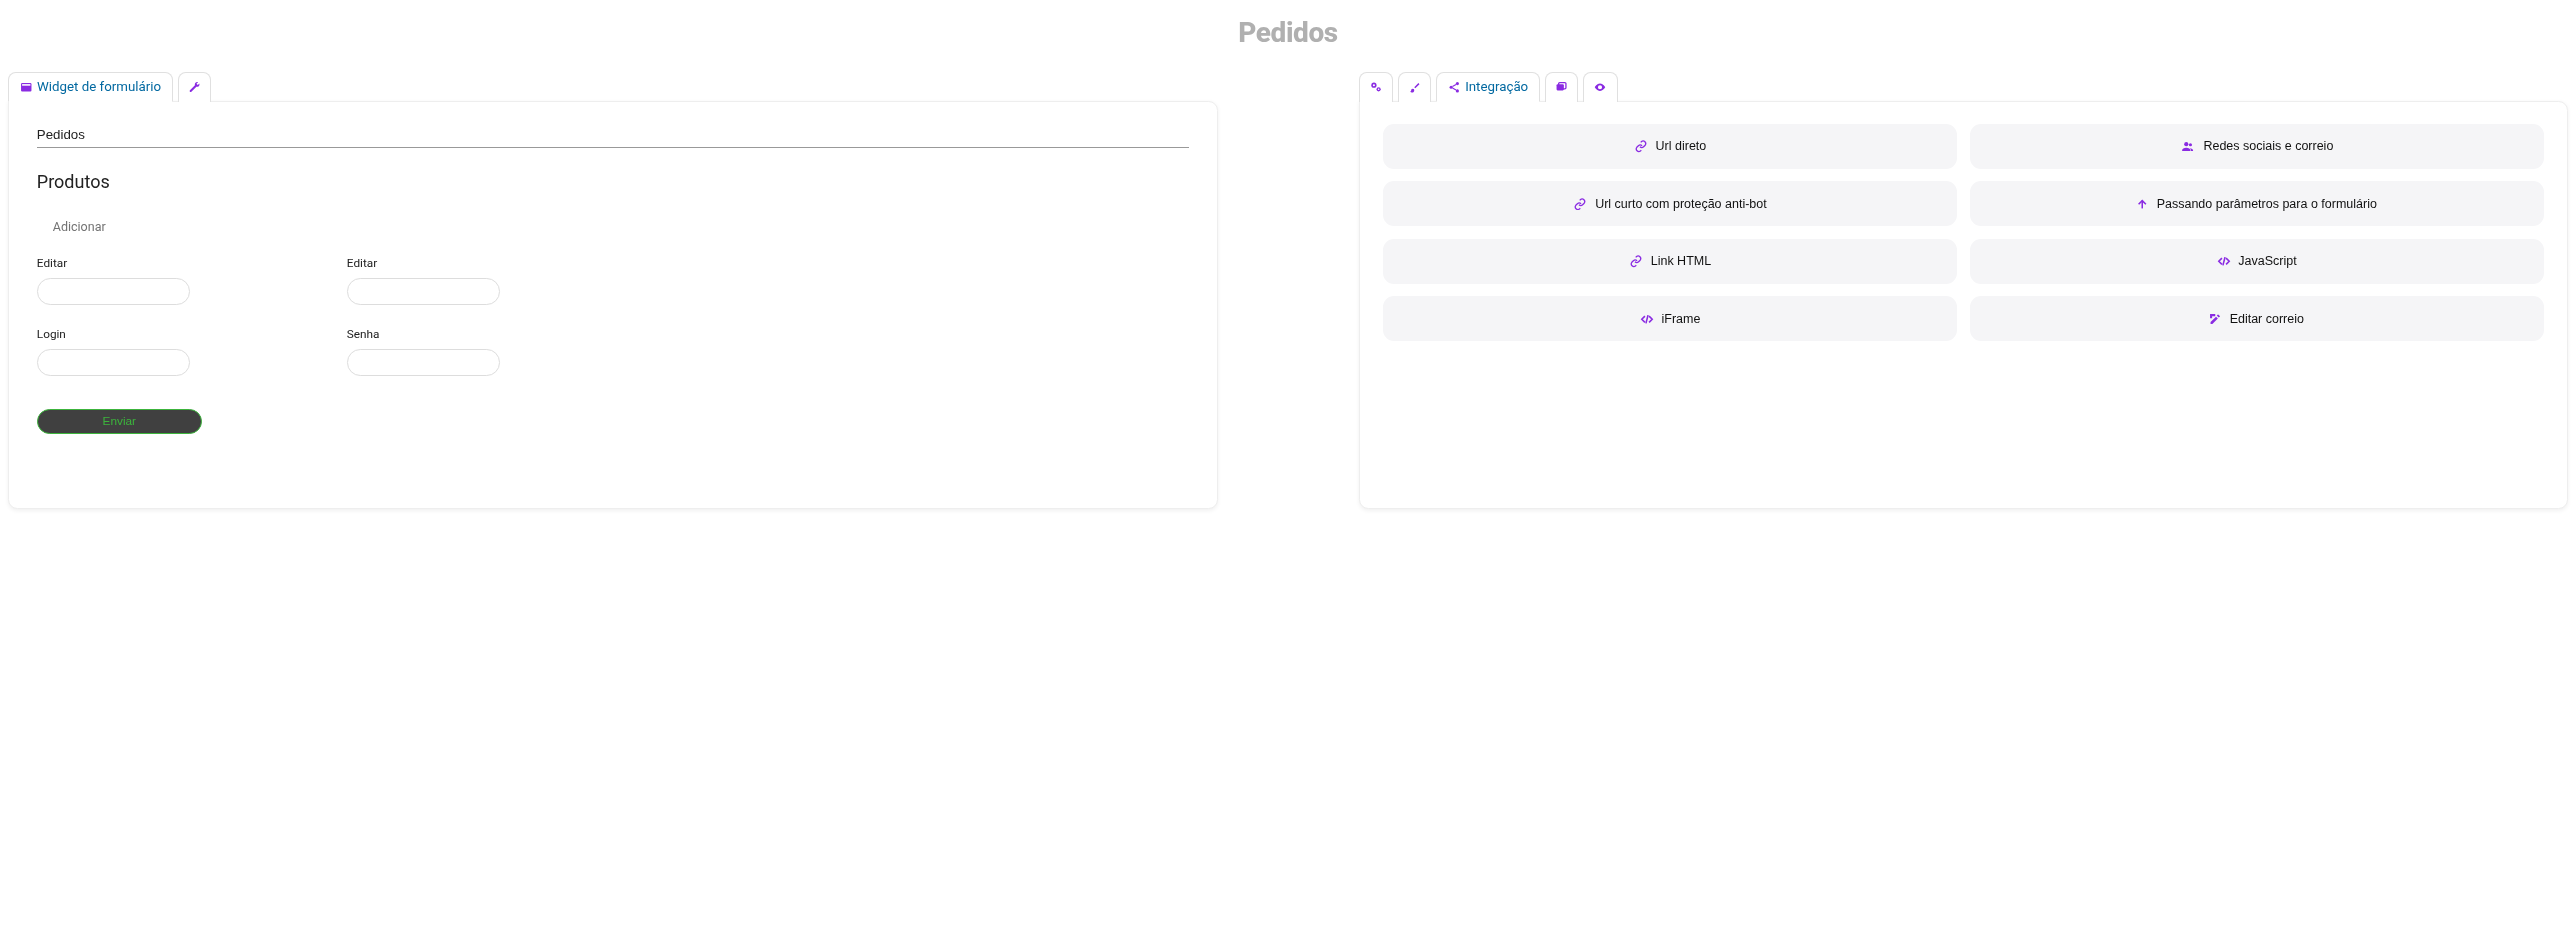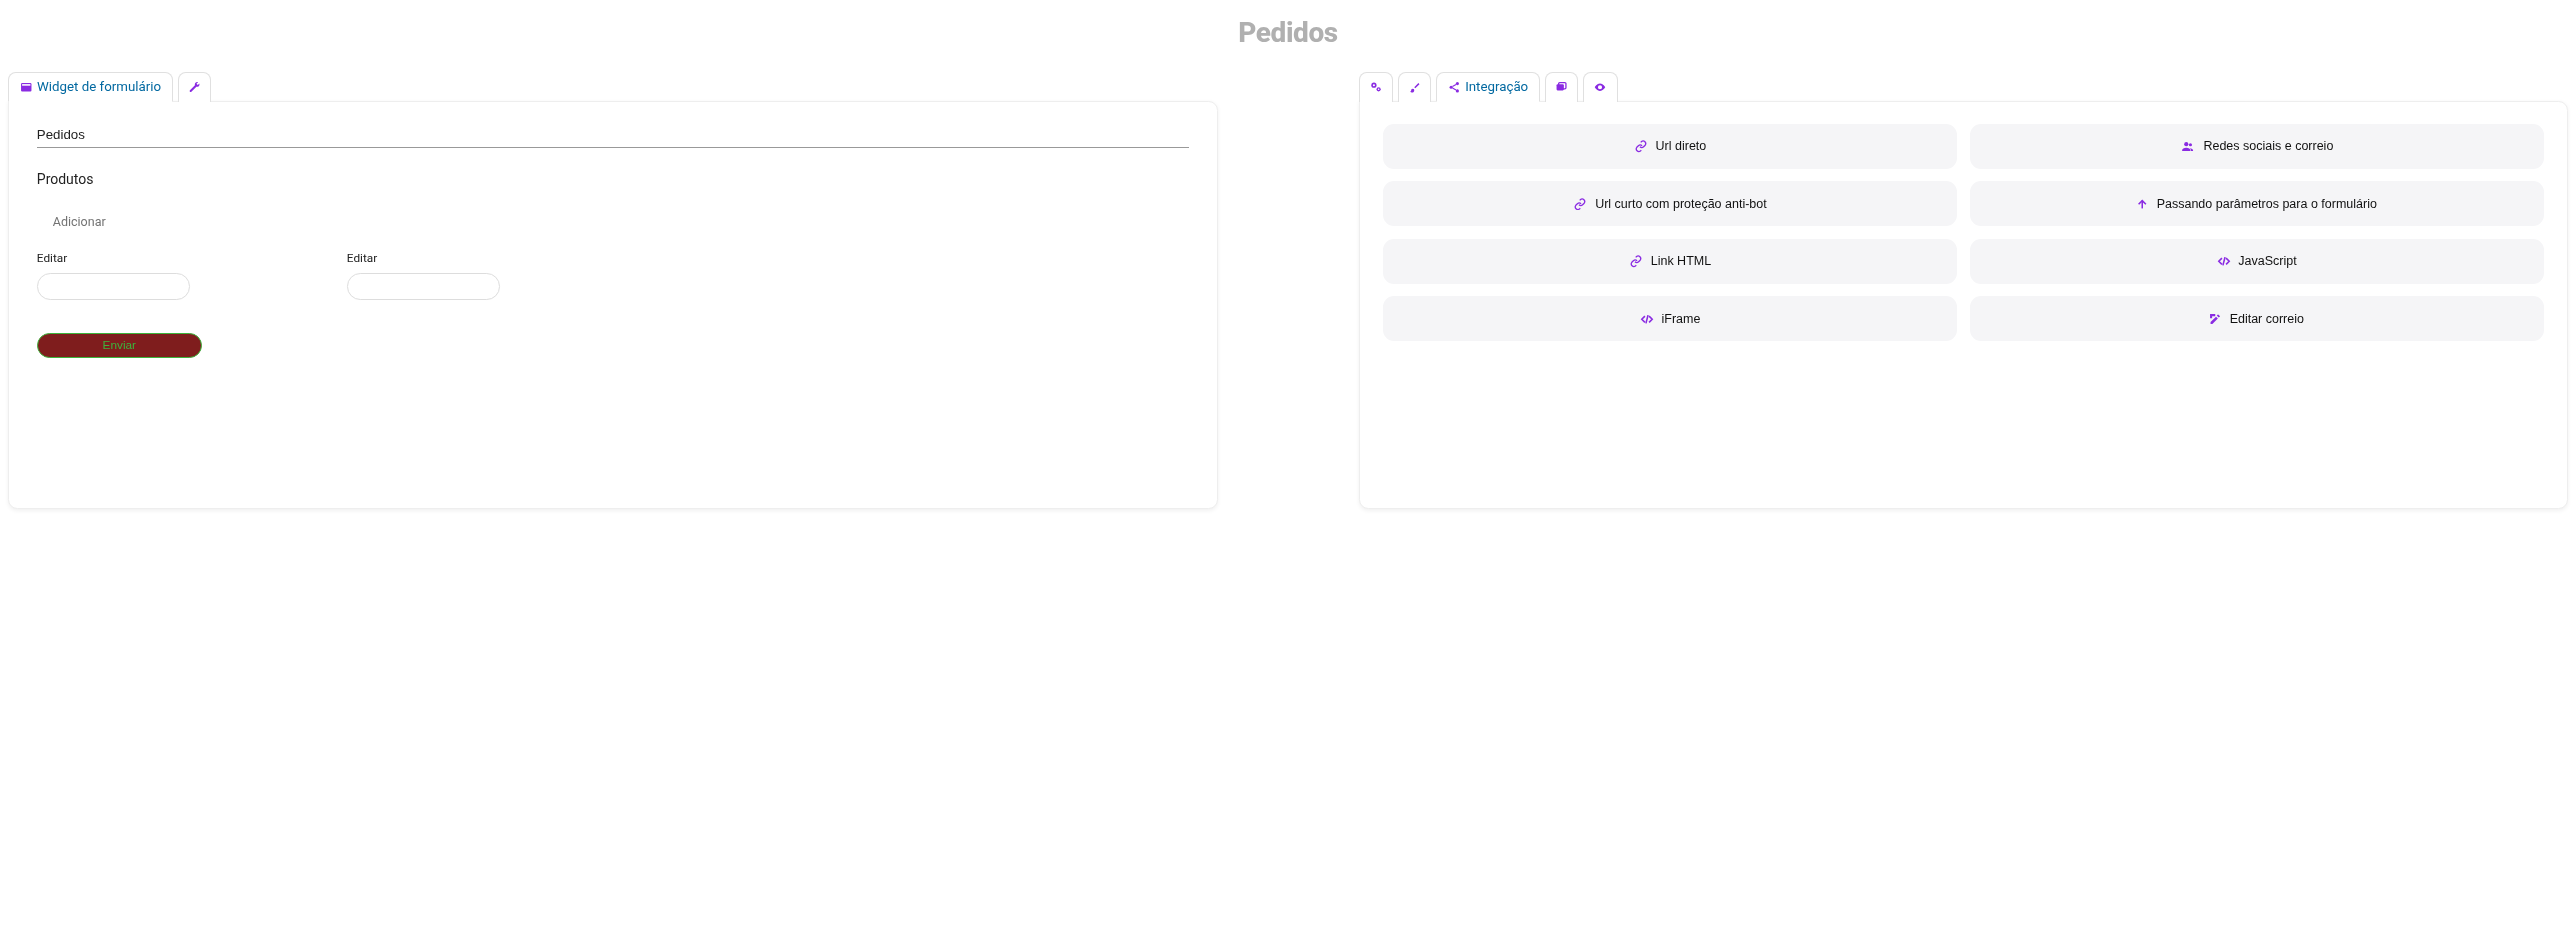--- a/index.html
+++ b/index.html
@@ -76,21 +76,21 @@
       width: 100%;
       border: none;
       border-bottom: 0.8px solid #999;
       font-size: 13.3px;
       padding: 3.1px 0 4.7px 0;
       outline: none;
       background: transparent;
       color: #222;
     }
     .field-label {
-      font-size: 14px;
+      font-size: 18px;
       color: #222;
       margin-top: 23.5px;
       margin-bottom: 4.7px;
     }
     .add-link {
       color: #737373;
       font-size: 12.5px;
       margin-top: 22px;
       display: inline-block;
       cursor: pointer;
@@ -117,21 +117,21 @@
       border-radius: 13.3px;
       padding: 0 11px;
       font-size: 11px;
       outline: none;
     }
     .submit-btn {
       margin-top: 33px;
       width: 165px;
       height: 25px;
       border: 0.8px solid #3cb43c;
-      background: #7f1d1d;
+      background: #404040;
       color: #3cb43c;
       border-radius: 12.5px;
       font-size: 11.8px;
       cursor: pointer;
     }
     
     .right-panel {
       padding: 22px 23.5px 47px 23.5px;
     }
     .option-grid {
@@ -194,20 +194,30 @@
         <div class="field-group">
           <label>Editar</label>
           <input class="text-input" type="text" style="">
         </div>
         <div class="field-group">
           <label>Editar</label>
           <input class="text-input" type="text" style="">
         </div>
       </div>
 
+      <div class="row2">
+        <div class="field-group">
+          <label>Login</label>
+          <input class="text-input" type="text" style="">
+        </div>
+        <div class="field-group">
+          <label>Senha</label>
+          <input class="text-input" type="password" style="">
+        </div>
+      </div>
 
       <button class="submit-btn">Enviar</button>
     </div>
   </div>
 
   <div class="col">
     <div class="tabs-row right-tabs">
       <div class="tab icon-only">
         <span class="icon">
           <svg width="14" height="12.5" viewBox="0 0 24 24" fill="currentColor">

